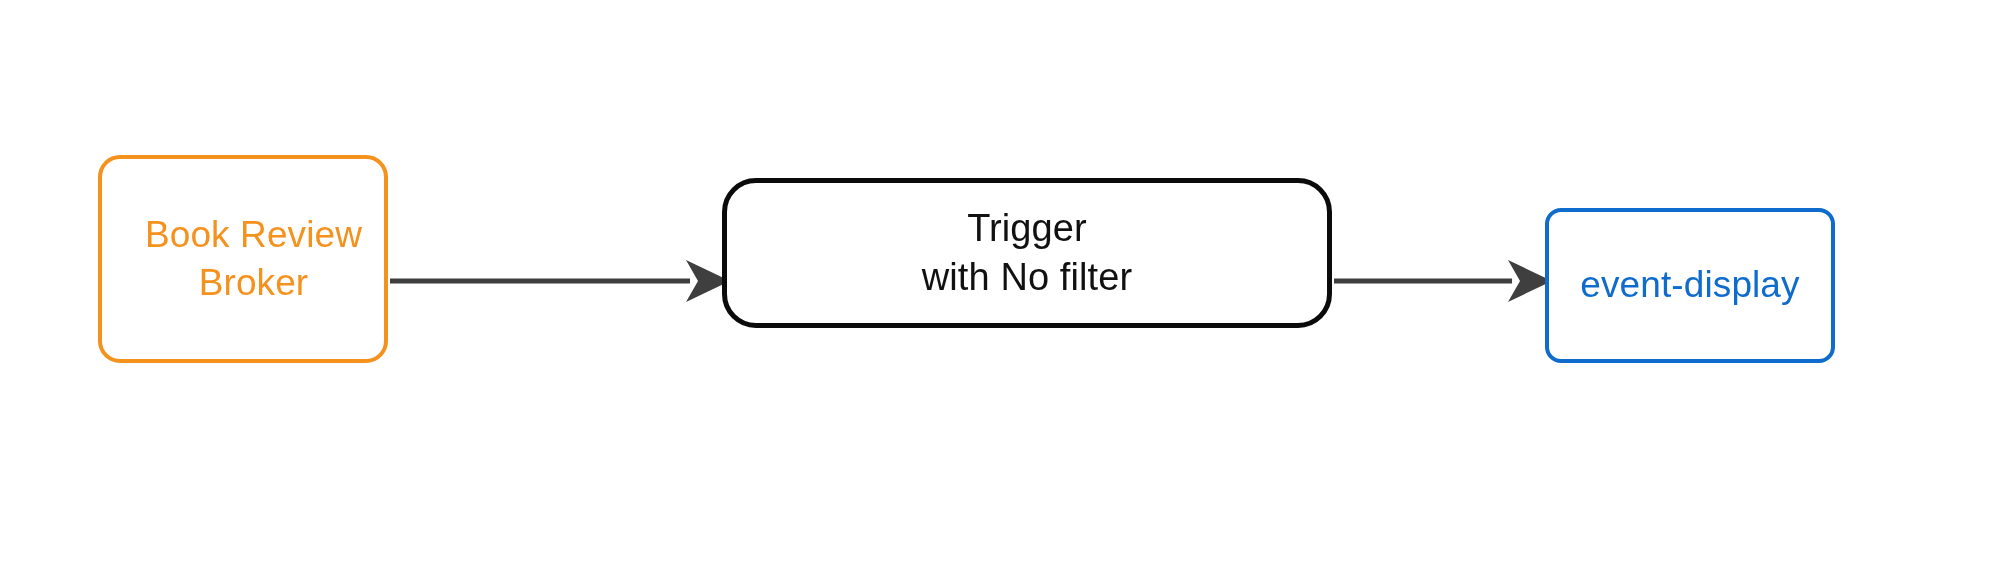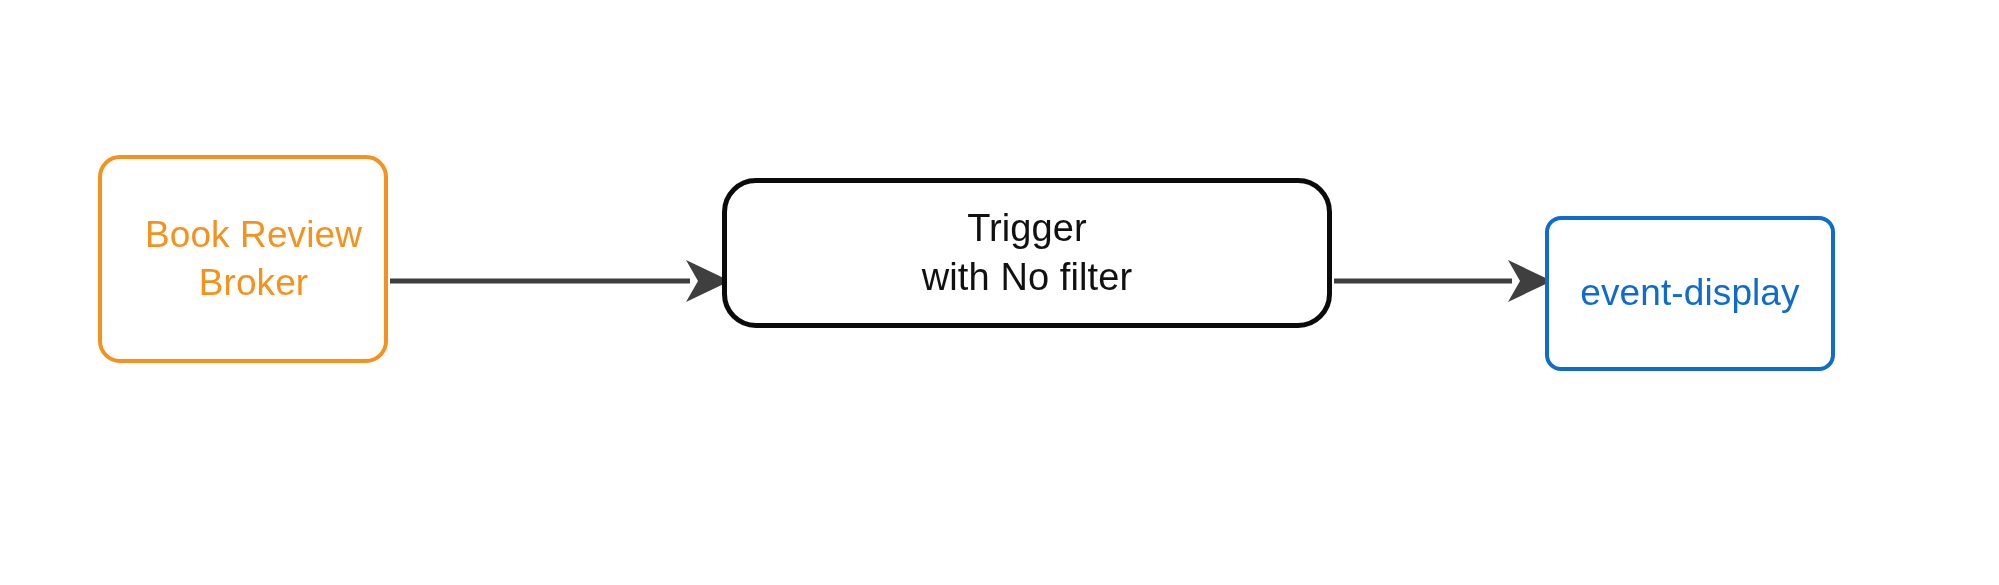--- a/index.html
+++ b/index.html
@@ -62,21 +62,21 @@
     border-radius: 34px;
   }
   #node-trigger .node-label {
     color: #111111;
     font-size: 38px;
   }
 
   
   #node-sink {
     left: 1545px;
-    top: 216px;
+    top: 208px;
     width: 290px;
     height: 155px;
     border: 4px solid #0F6CCC;
     border-radius: 16px;
   }
   #node-sink .node-label {
     color: #0F6CCC;
     font-size: 37px;
   }
 

